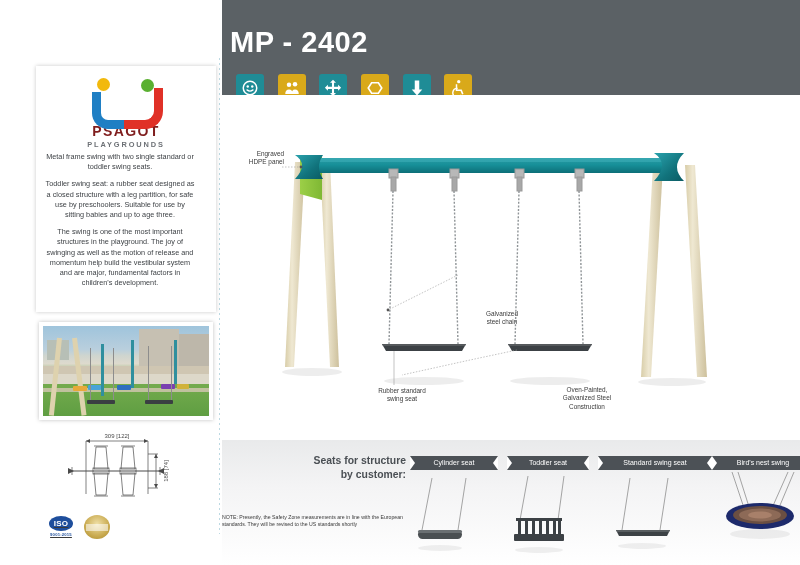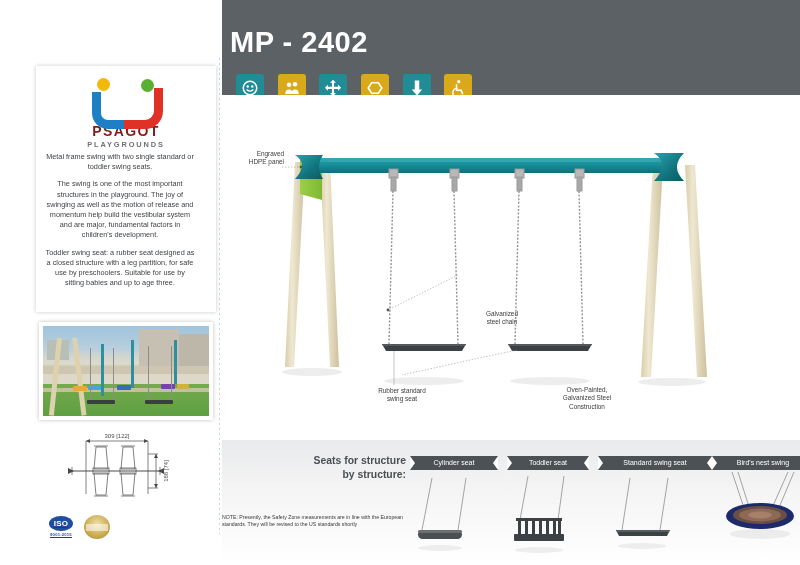--- a/index.html
+++ b/index.html
@@ -223,22 +223,22 @@
         <div class="dot-y"></div>
         <div class="dot-g"></div>
         <div class="hook-b"></div>
         <div class="hook-r"></div>
       </div>
       <div class="logo-word">PSAGOT</div>
       <div class="logo-sub">PLAYGROUNDS</div>
     </div>
     <div class="desc">
       <p>Metal frame swing with two single standard or toddler swing seats.</p>
+      <p>Toddler swing seat: a rubber seat designed as a closed structure with a leg partition, for safe use by preschoolers.  Suitable for use by sitting babies and up to age three.</p>
       <p>The swing is one of the most important structures in the playground.  The joy of swinging as well as the motion of release and momentum help build the vestibular system and are major, fundamental factors in children's development.</p>
-      <p>Toddler swing seat: a rubber seat designed as a closed structure with a leg partition, for safe use by preschoolers.  Suitable for use by sitting babies and up to age three.</p>
     </div>
   </div>
 
   <div class="photo">
     <div class="photo-inner">
       <div class="ph-bld b3"></div>
       <div class="ph-bld b1"></div>
       <div class="ph-bld b2"></div>
       <div class="ph-wall"></div>
       <div class="ph-path"></div>
@@ -504,21 +504,21 @@
       <span>Oven-Painted,</span><br>
       <span>Galvanized Steel</span><br>
       <span>Construction</span>
     </div>
   </div>
 
   <div class="seats-band">
 
     <div class="seats-title">
       <span>Seats  for structure</span><br>
-      <span>by structure:</span>
+      <span>by customer:</span>
     </div>
 
     <div class="ribbon" style="left:188px;width:70px;">
       <span>Cylinder seat</span>
     </div>
     <div class="ribbon" style="left:285px;width:64px;">
       <span>Toddler seat</span>
     </div>
     <div class="ribbon" style="left:376px;width:96px;">
       <span>Standard swing seat</span>

